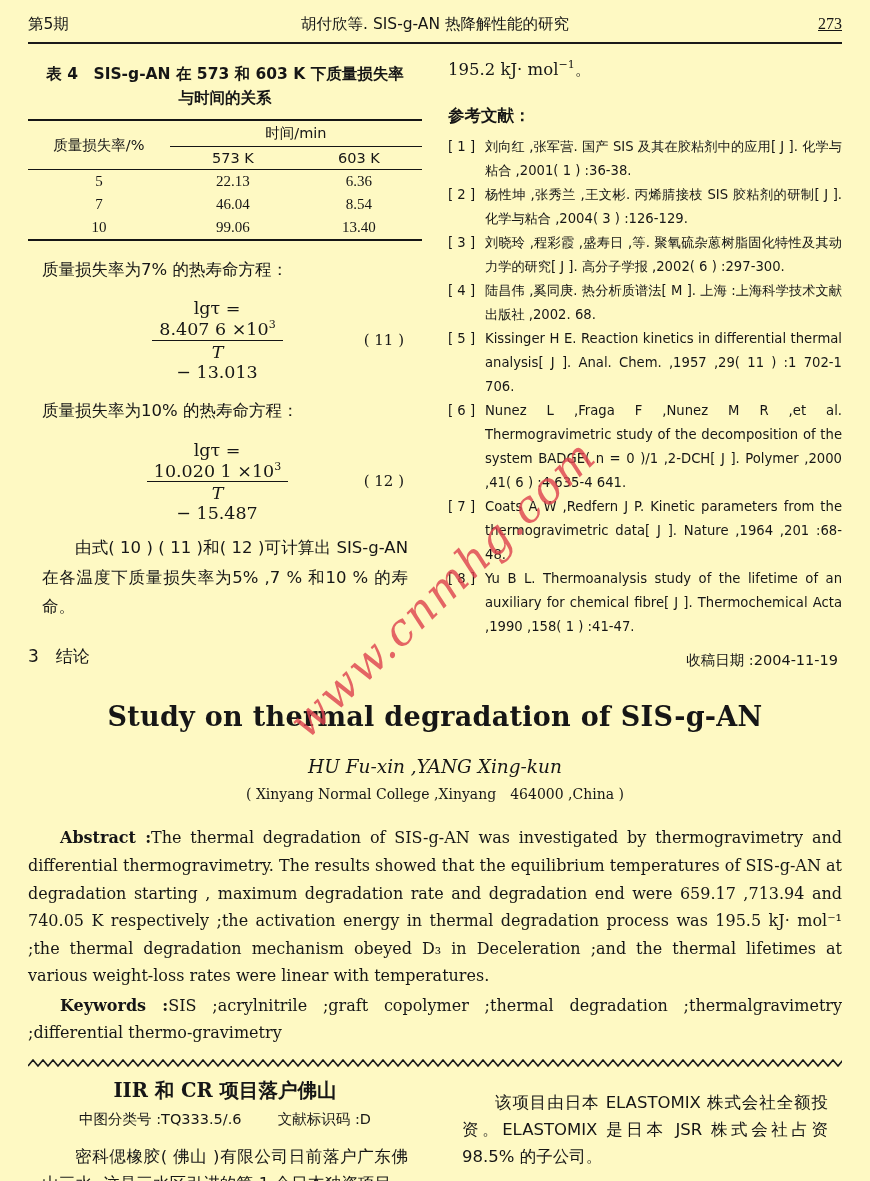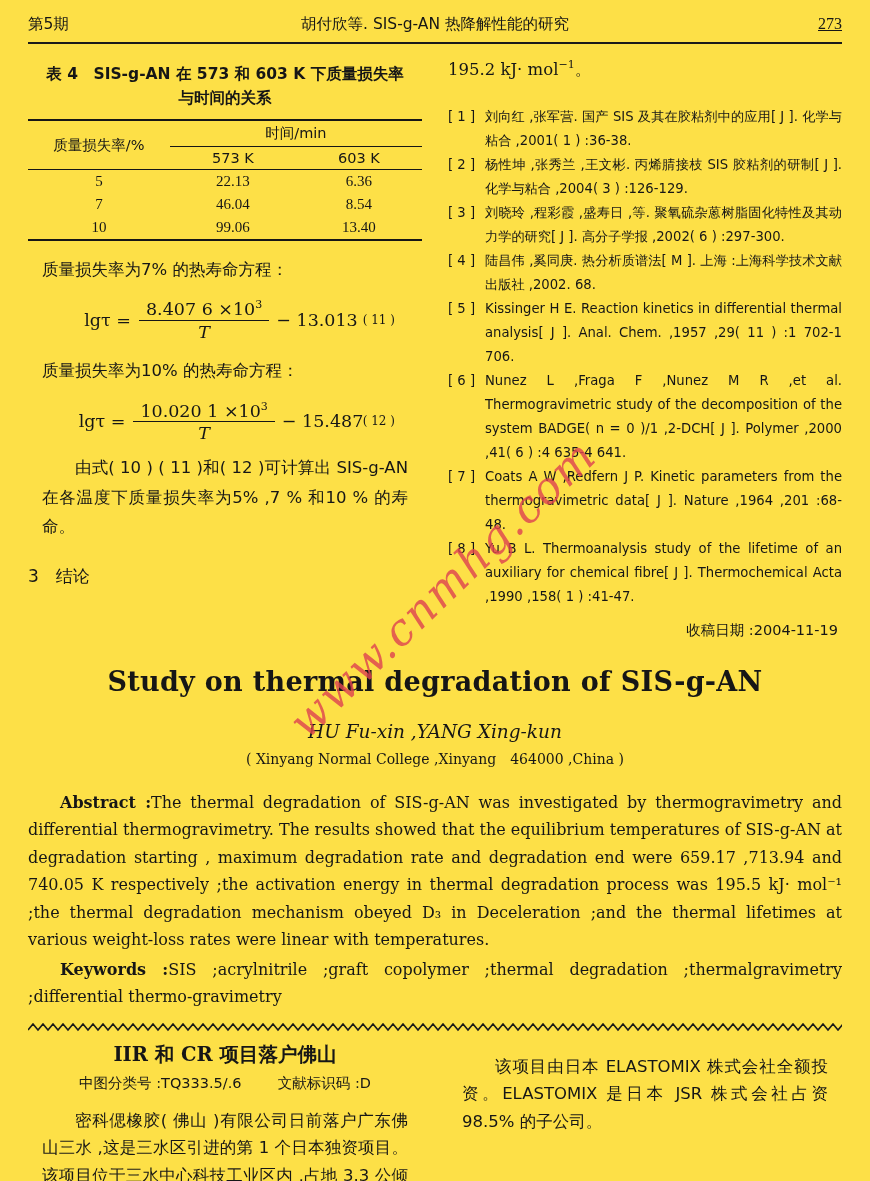--- a/index.html
+++ b/index.html
@@ -1,20 +1,20 @@
 <!DOCTYPE html>
 <html><head>
 <meta charset="utf-8">
 <style>
   html,body{margin:0;padding:0;background:#e8e8e8;}
   .page{
     position:relative;
     width:870px;height:1181px;
     margin:0 auto;
-    background:#fde047;
+    background:#fef9c3;
     color:#161616;
     box-sizing:border-box;
     padding:14px 28px 0 28px;
     overflow:hidden;
     font-family:"DejaVu Sans", sans-serif;
   }
   
   .hdr{display:flex;align-items:baseline;font-size:15.5px;}
   .hdr .l{flex:1;text-align:left;}
   .hdr .c{flex:2;text-align:center;}
@@ -26,27 +26,27 @@
   
   .t4cap{font-weight:bold;font-size:15.5px;text-align:center;line-height:1.55;margin:4px 6px 9px 6px;}
   table.t4{width:100%;border-collapse:collapse;border-top:2.5px solid #161616;border-bottom:2.5px solid #161616;font-size:14.5px;}
   table.t4 td{text-align:center;padding:3px 2px;}
   table.t4 td.rowhead{width:36%;font-size:14.5px;}
   table.t4 td.timehead{border-bottom:1px solid #161616;}
   table.t4 tr.subrow td, table.t4 td.rowhead{border-bottom:1.5px solid #161616;}
   table.t4 td.num{font-family:"Liberation Serif",serif;font-size:15px;}
   
   .eq-intro{font-size:16.5px;margin:13px 0 4px 0;}
-  .eqrow{position:relative;display:flex;align-items:center;justify-content:center;
-         font-family:"DejaVu Serif",serif;font-size:17.5px;margin:6px 8px 8px 0;}
+  .eqrow{position:relative;display:flex;align-items:center;justify-content:space-between;
+         font-family:"DejaVu Serif",serif;font-size:17.5px;margin:6px 16px 8px 0;flex-direction:column;}
   .frac{display:inline-flex;flex-direction:column;align-items:center;margin:0 7px 0 8px;}
   .frac .num{border-bottom:1.2px solid #161616;padding:0 7px 1px 7px;white-space:nowrap;}
   .frac .num sup{font-size:11px;}
   .frac .den{padding-top:1px;font-style:italic;}
-  .eq-no{position:absolute;right:19px;top:50%;transform:translateY(-50%);font-size:12px;}
+  .eq-no{position:absolute;right:2px;top:50%;transform:translateY(-50%);font-size:15px;}
   
   .zh{font-size:16.5px;line-height:1.78;text-align:justify;margin:14px;}
   .zh.indent{text-indent:2em;}
   .sec-h{font-size:17px;font-weight:normal;margin:24px 0 7px 0;}
   
   .energy{font-size:16.5px;font-family:"DejaVu Serif",serif;margin:0 0 24px 0;}
   .refs-h{font-size:16.5px;font-weight:bold;margin:0 0 8px 0;}
   .ref{display:flex;font-size:13.2px;line-height:1.82;text-align:justify;}
   .ref .lab{flex:0 0 37px;white-space:nowrap;}
   .ref .txt{flex:1;}
@@ -145,20 +145,21 @@
       </div>
 
       <p class="zh indent" style="margin-top:10px;">由式( 10 ) ( 11 )和( 12 )可计算出 SIS-g-AN 在各温度下质量损失率为5% ,7 % 和10 % 的寿命。</p>
 
       <h3 class="sec-h">3　结论</h3>
     </div>
 
     <div class="col">
       <p class="energy"><span>195.2 kJ· mol</span><sup style="font-size:11px;">−1</sup><span>。</span></p>
 
+      <h3 class="refs-h">参考文献：</h3>
 
       <div>
         <div class="ref">
             <span class="lab">[ 1 ]</span>
             <span class="txt">刘向红 ,张军营. 国产 SIS 及其在胶粘剂中的应用[ J ]. 化学与粘合 ,2001( 1 ) :36-38.</span>
           </div>
         <div class="ref">
             <span class="lab">[ 2 ]</span>
             <span class="txt">杨性坤 ,张秀兰 ,王文彬. 丙烯腈接枝 SIS 胶粘剂的研制[ J ]. 化学与粘合 ,2004( 3 ) :126-129.</span>
           </div>

